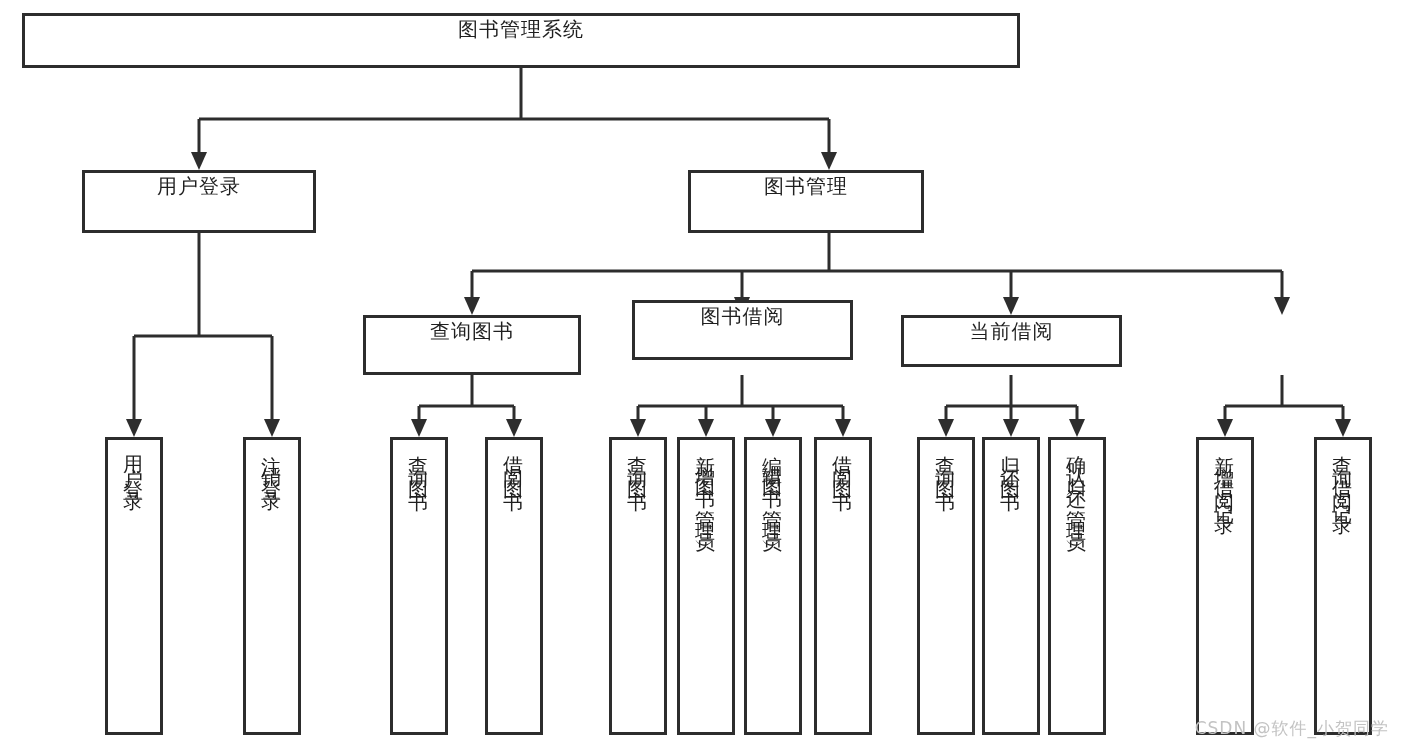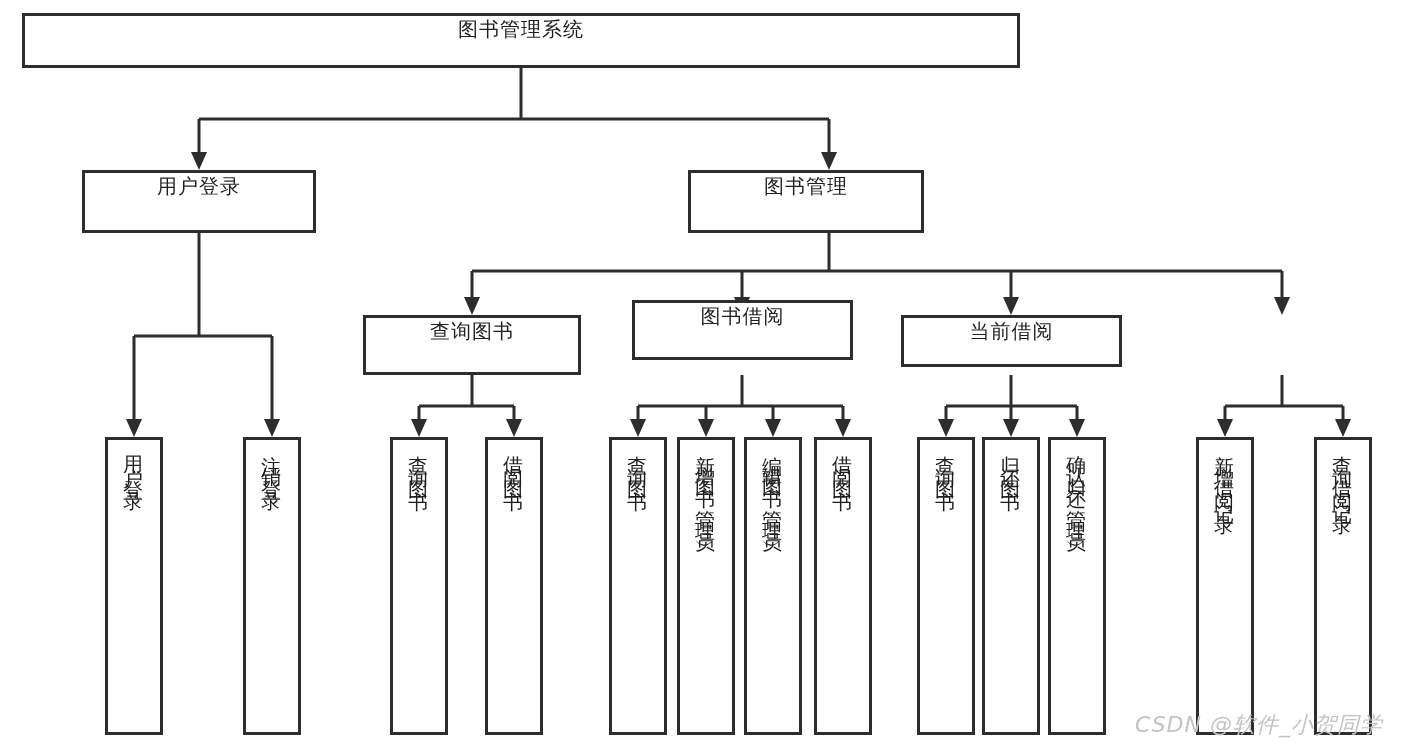--- a/index.html
+++ b/index.html
@@ -37,27 +37,26 @@
     text-orientation: mixed;
     font-size: 20px;
     letter-spacing: 12px;
     white-space: nowrap;
   }
   .vnode.long span {
     letter-spacing: 11px;
   }
   .watermark {
     position: absolute;
-    right: 22px; bottom: 7px;
-    font-size: 22px;
+    right: 16px; bottom: 7px;
+    font-size: 17px;
     color: #c3c3c3;
     letter-spacing: 1px;
     z-index: 10;
     white-space: nowrap;
-    font-style: italic;
   }
 </style>
 </head>
 <body>
 
 <div class="canvas">
 
   <svg class="connectors" viewBox="0 0 1405 747" xmlns="http://www.w3.org/2000/svg">
     <g stroke="#2d2d2d" stroke-width="3" fill="none">
       <path d="M521,68 V119 M199,119 H829 M199,119 V156 M829,119 V156"></path>

